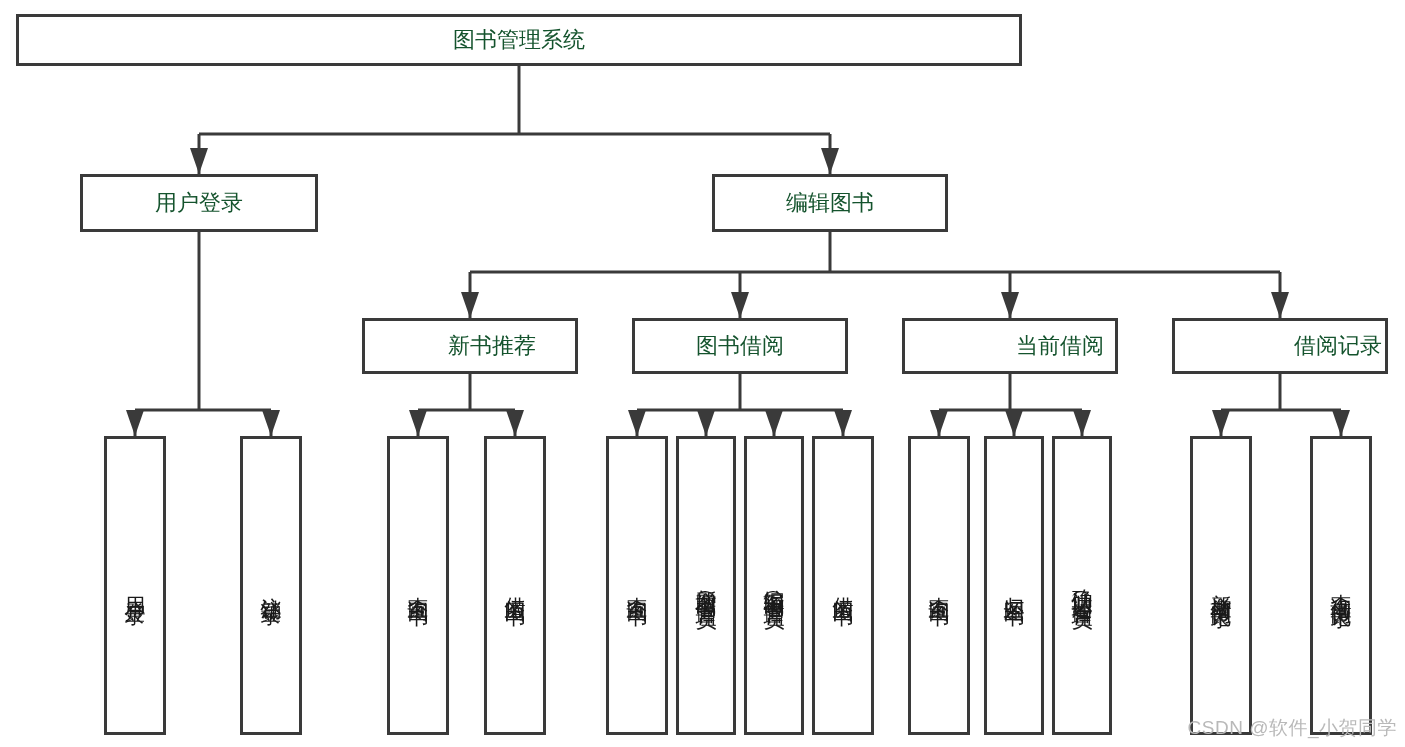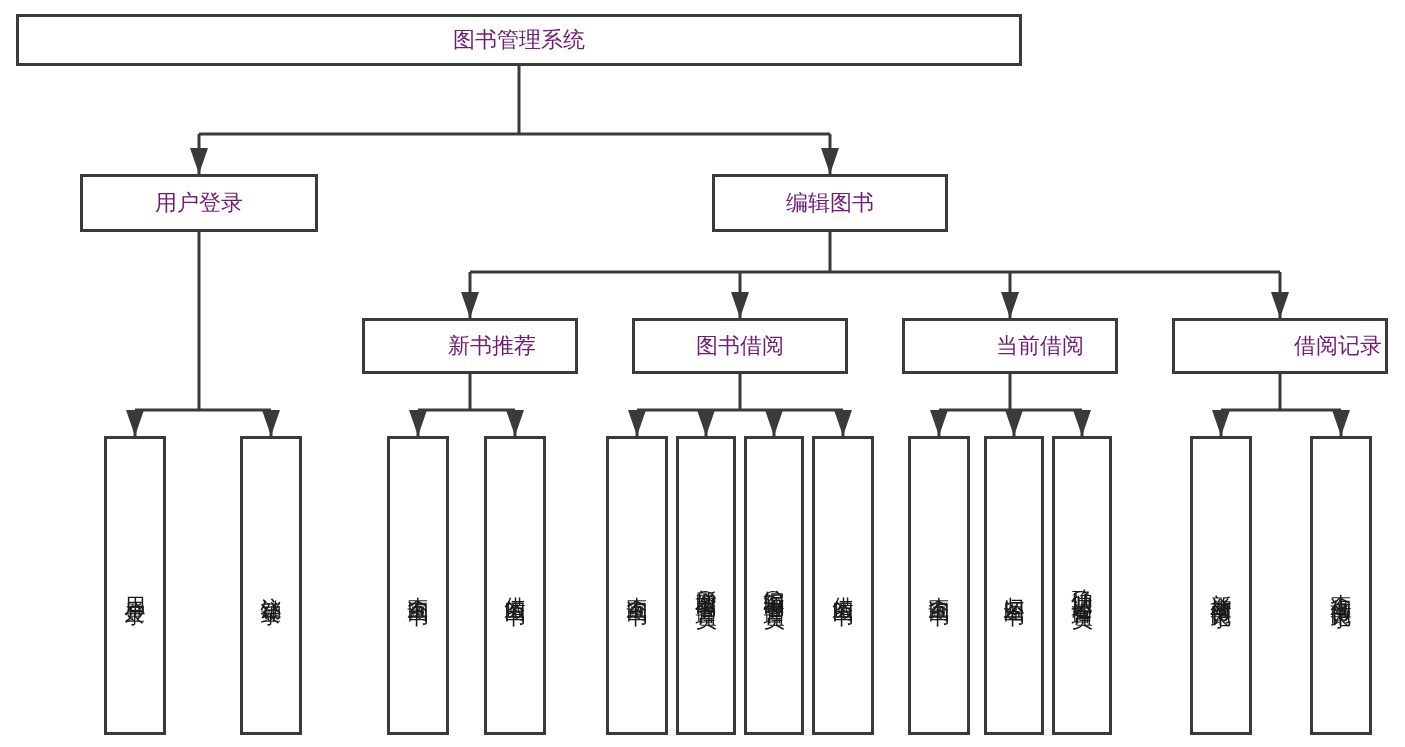--- a/index.html
+++ b/index.html
@@ -57,21 +57,21 @@
     pointer-events: none;
     white-space: nowrap;
   }
   .htext-wrap {
     position: absolute;
     display: flex;
     align-items: center;
     justify-content: center;
     font-family: Liberation Mono, monospace;
     font-size: 22px;
-    color: #701a75;
+    color: #14532d;
     pointer-events: none;
     white-space: nowrap;
   }
   #watermark {
     position: absolute;
     right: 8px;
     bottom: 6px;
     font-family: "Liberation Sans", "DejaVu Sans", sans-serif;
     font-size: 19px;
     color: #b9b9b9;
@@ -160,29 +160,30 @@
         <rect x="1191.5" y="437.5" width="59" height="296" class="node-box"></rect>
         <rect x="1311.5" y="437.5" width="59" height="296" class="node-box"></rect>
       </g>
   </svg>
   <div id="label-layer">
       <div class="htext-wrap" style="left: 16px; top: 14px; width: 1006px; height: 52px;">图书管理系统</div>
       <div class="htext-wrap" style="left: 80px; top: 174px; width: 238px; height: 58px;">用户登录</div>
       <div class="htext-wrap" style="left: 712px; top: 174px; width: 236px; height: 58px;">编辑图书</div>
       <div class="htext-wrap" style="left: 362px; top: 318px; width: 260px; height: 56px;">新书推荐</div>
       <div class="htext-wrap" style="left: 632px; top: 318px; width: 216px; height: 56px;">图书借阅</div>
-      <div class="htext-wrap" style="left: 920px; top: 318px; width: 240px; height: 56px;">当前借阅</div>
+      <div class="htext-wrap" style="left: 940px; top: 318px; width: 240px; height: 56px;">当前借阅</div>
       <div class="htext-wrap" style="left: 1172px; top: 318px; width: 260px; height: 56px; margin-left: 36px;">借阅记录</div>
       <div class="vtext-wrap" style="left: 104px; top: 436px; width: 62px; height: 299px;">用户登录</div>
       <div class="vtext-wrap" style="left: 240px; top: 436px; width: 62px; height: 299px;">注销登录</div>
       <div class="vtext-wrap" style="left: 387px; top: 436px; width: 62px; height: 299px;">查询图书</div>
       <div class="vtext-wrap" style="left: 484px; top: 436px; width: 62px; height: 299px;">借阅图书</div>
       <div class="vtext-wrap" style="left: 606px; top: 436px; width: 62px; height: 299px;">查询图书</div>
       <div class="vtext-wrap" style="left: 676px; top: 436px; width: 60px; height: 299px;">新增图书（管理员）</div>
       <div class="vtext-wrap" style="left: 744px; top: 436px; width: 60px; height: 299px;">编辑图书（管理员）</div>
       <div class="vtext-wrap" style="left: 812px; top: 436px; width: 62px; height: 299px;">借阅图书</div>
       <div class="vtext-wrap" style="left: 908px; top: 436px; width: 62px; height: 299px;">查询图书</div>
       <div class="vtext-wrap" style="left: 984px; top: 436px; width: 60px; height: 299px;">归还图书</div>
       <div class="vtext-wrap" style="left: 1052px; top: 436px; width: 60px; height: 299px;">确认归还（管理员）</div>
       <div class="vtext-wrap" style="left: 1190px; top: 436px; width: 62px; height: 299px;">新增借阅记录</div>
       <div class="vtext-wrap" style="left: 1310px; top: 436px; width: 62px; height: 299px;">查询借阅记录</div>
     </div>
+  <div id="watermark">CSDN @软件_小贺同学</div>
 </div>
 
 </body></html>

